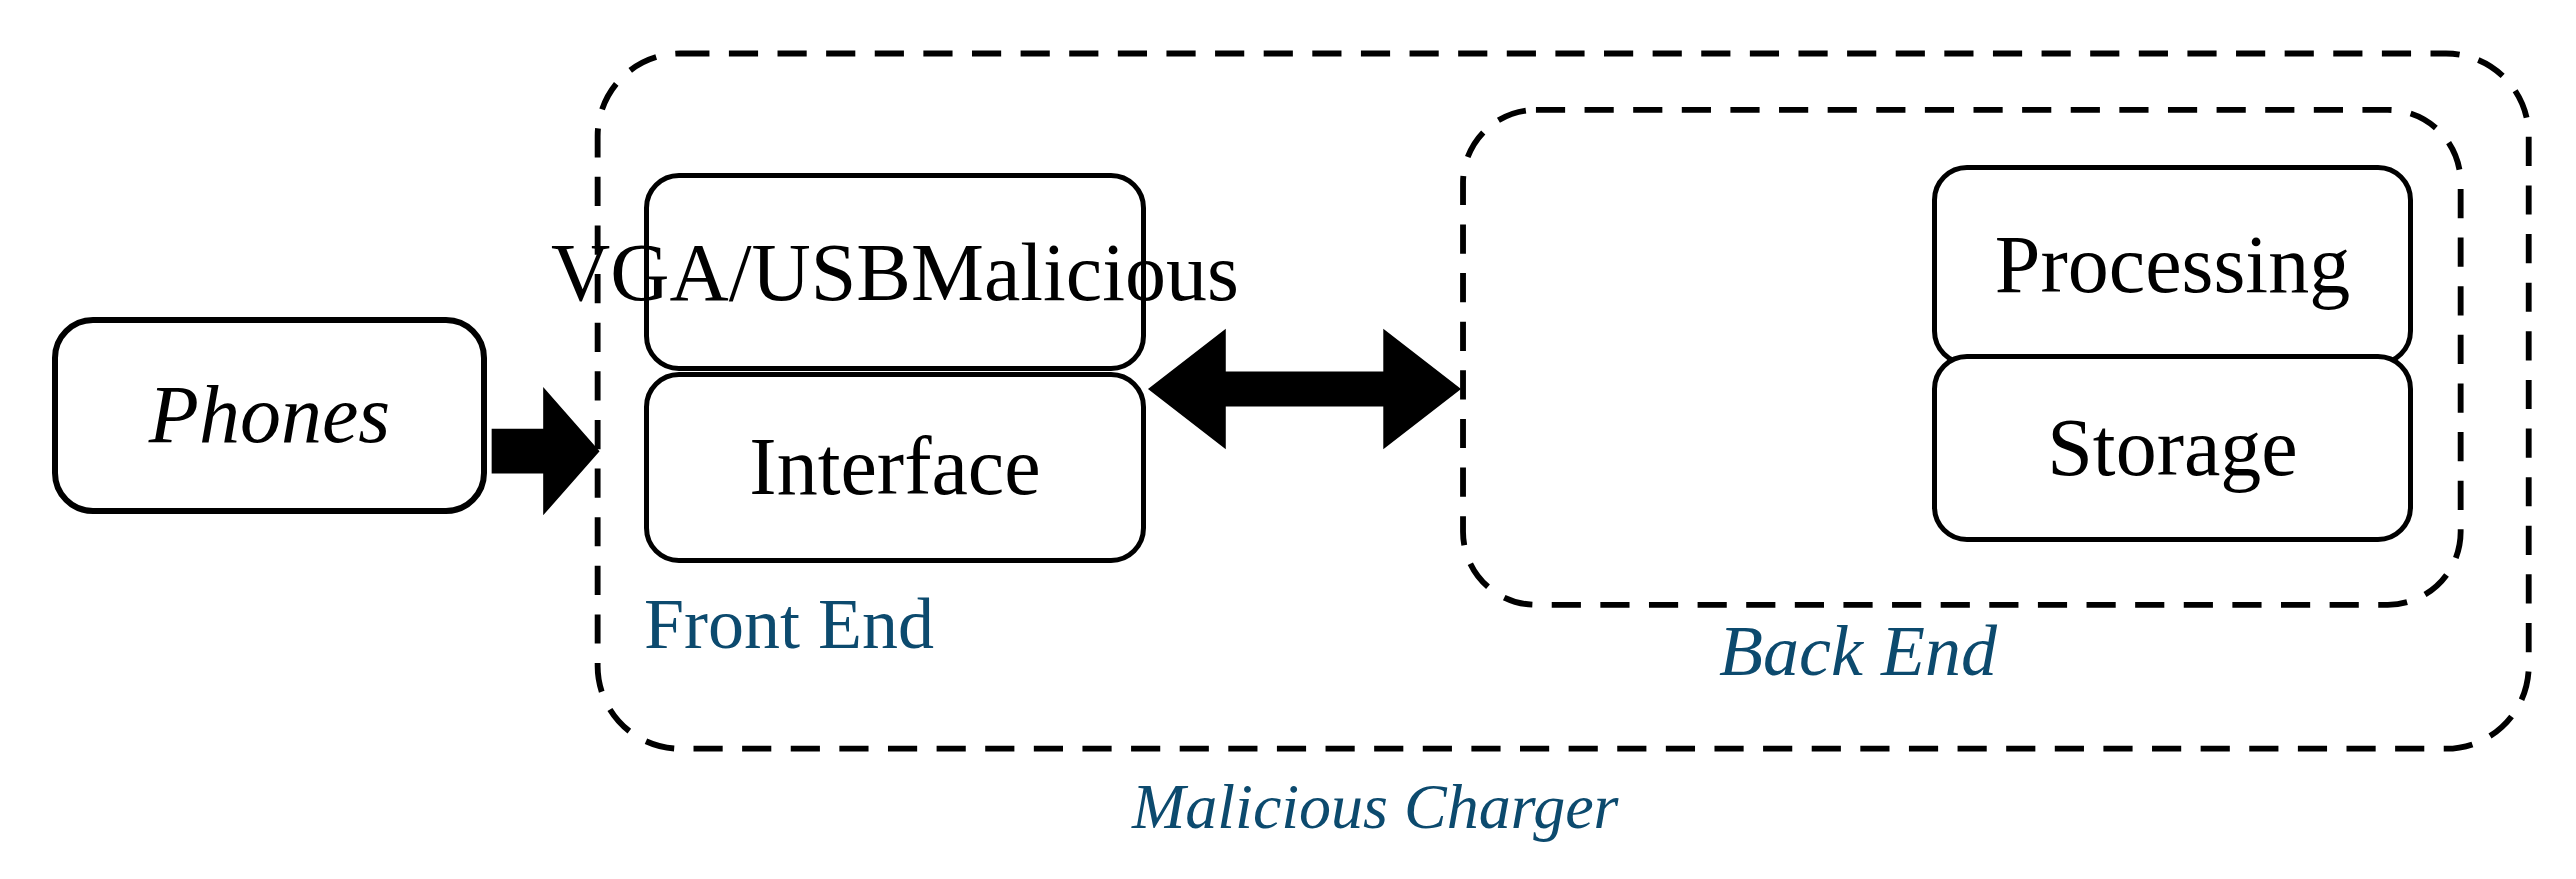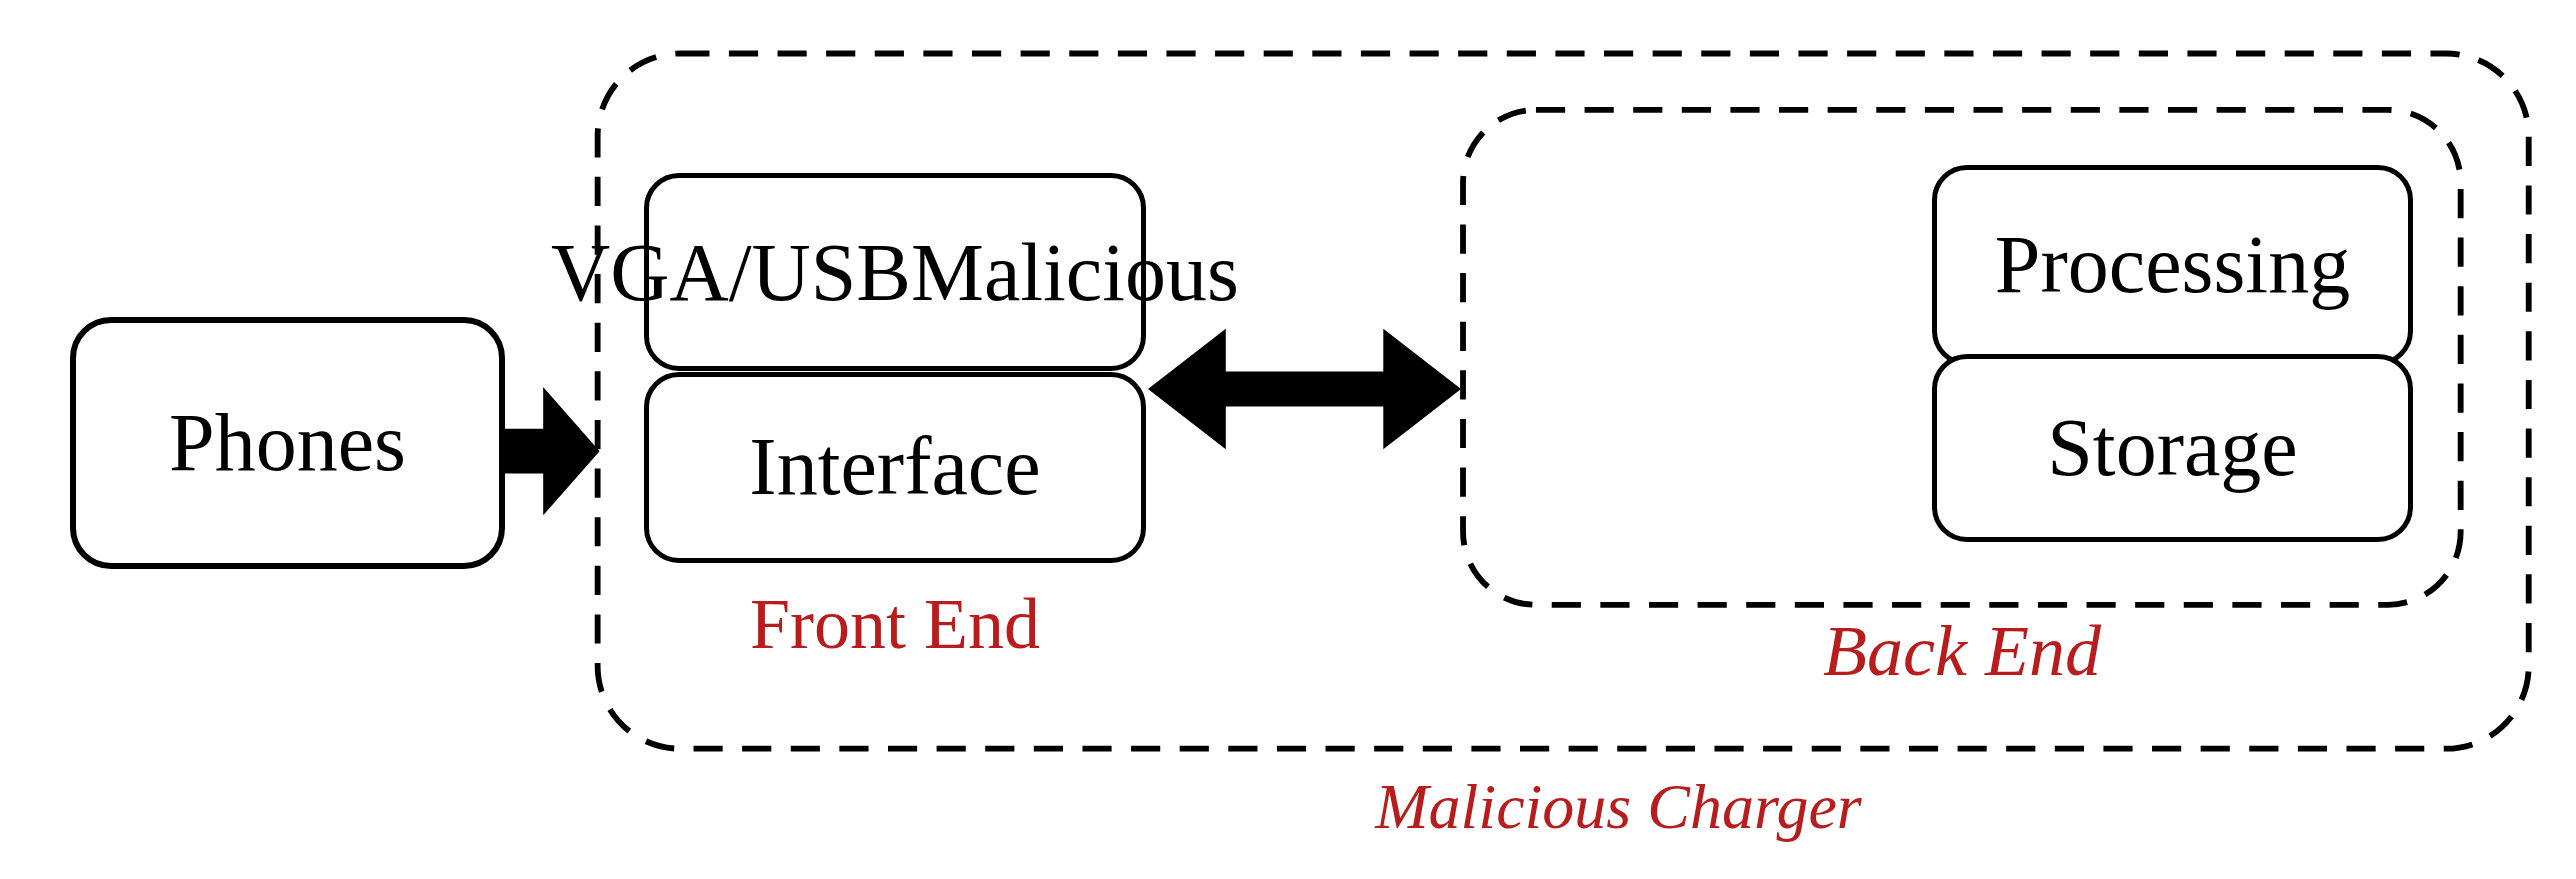--- a/index.html
+++ b/index.html
@@ -29,46 +29,45 @@
     background: #ffffff;
     display: flex;
     align-items: center;
     justify-content: center;
     text-align: center;
     font-size: 82px;
     line-height: 1.1;
     color: #000000;
   }
   .node.phones-box {
-    left: 70px; top: 317px; width: 435px; height: 252px;
-    border-width: 6.8px; border-radius: 41px;
+    left: 52px; top: 317px; width: 435px; height: 197px;
+    border-width: 6.8px; border-radius: 41px; font-style: italic;
   }
   .node.conversion-box {
     left: 644px; top: 173px; width: 502px; height: 198px;
     flex-direction: row;
   }
   .node.conversion-box span { display: block; line-height: 99px; }
   .node.interface-box {
     left: 644px; top: 372px; width: 502px; height: 191px;
   }
   .node.window-box {
     left: 1520px; top: 267px; width: 374px; height: 198px;
   }
   .node.processing-box {
     left: 1932px; top: 165px; width: 481px; height: 201px;
   }
   .node.storage-box {
     left: 1932px; top: 354px; width: 481px; height: 188px;
   }
   .group-label {
     position: absolute;
-    text-align: center;
     font-size: 72px;
     line-height: 1.0;
-    color: #b91c1c;
+    color: #0c4a6e;
     white-space: nowrap;
   }
   .front-end-label { left: 644px; top: 588px; width: 502px; }
   .back-end-label  { left: 1719px; top: 615px; width: 486px; font-style: italic; }
   .malicious-charger-label {
     left: 1132px; top: 775px; width: 973px;
     font-size: 64px;
     font-style: italic;
   }
 </style>

